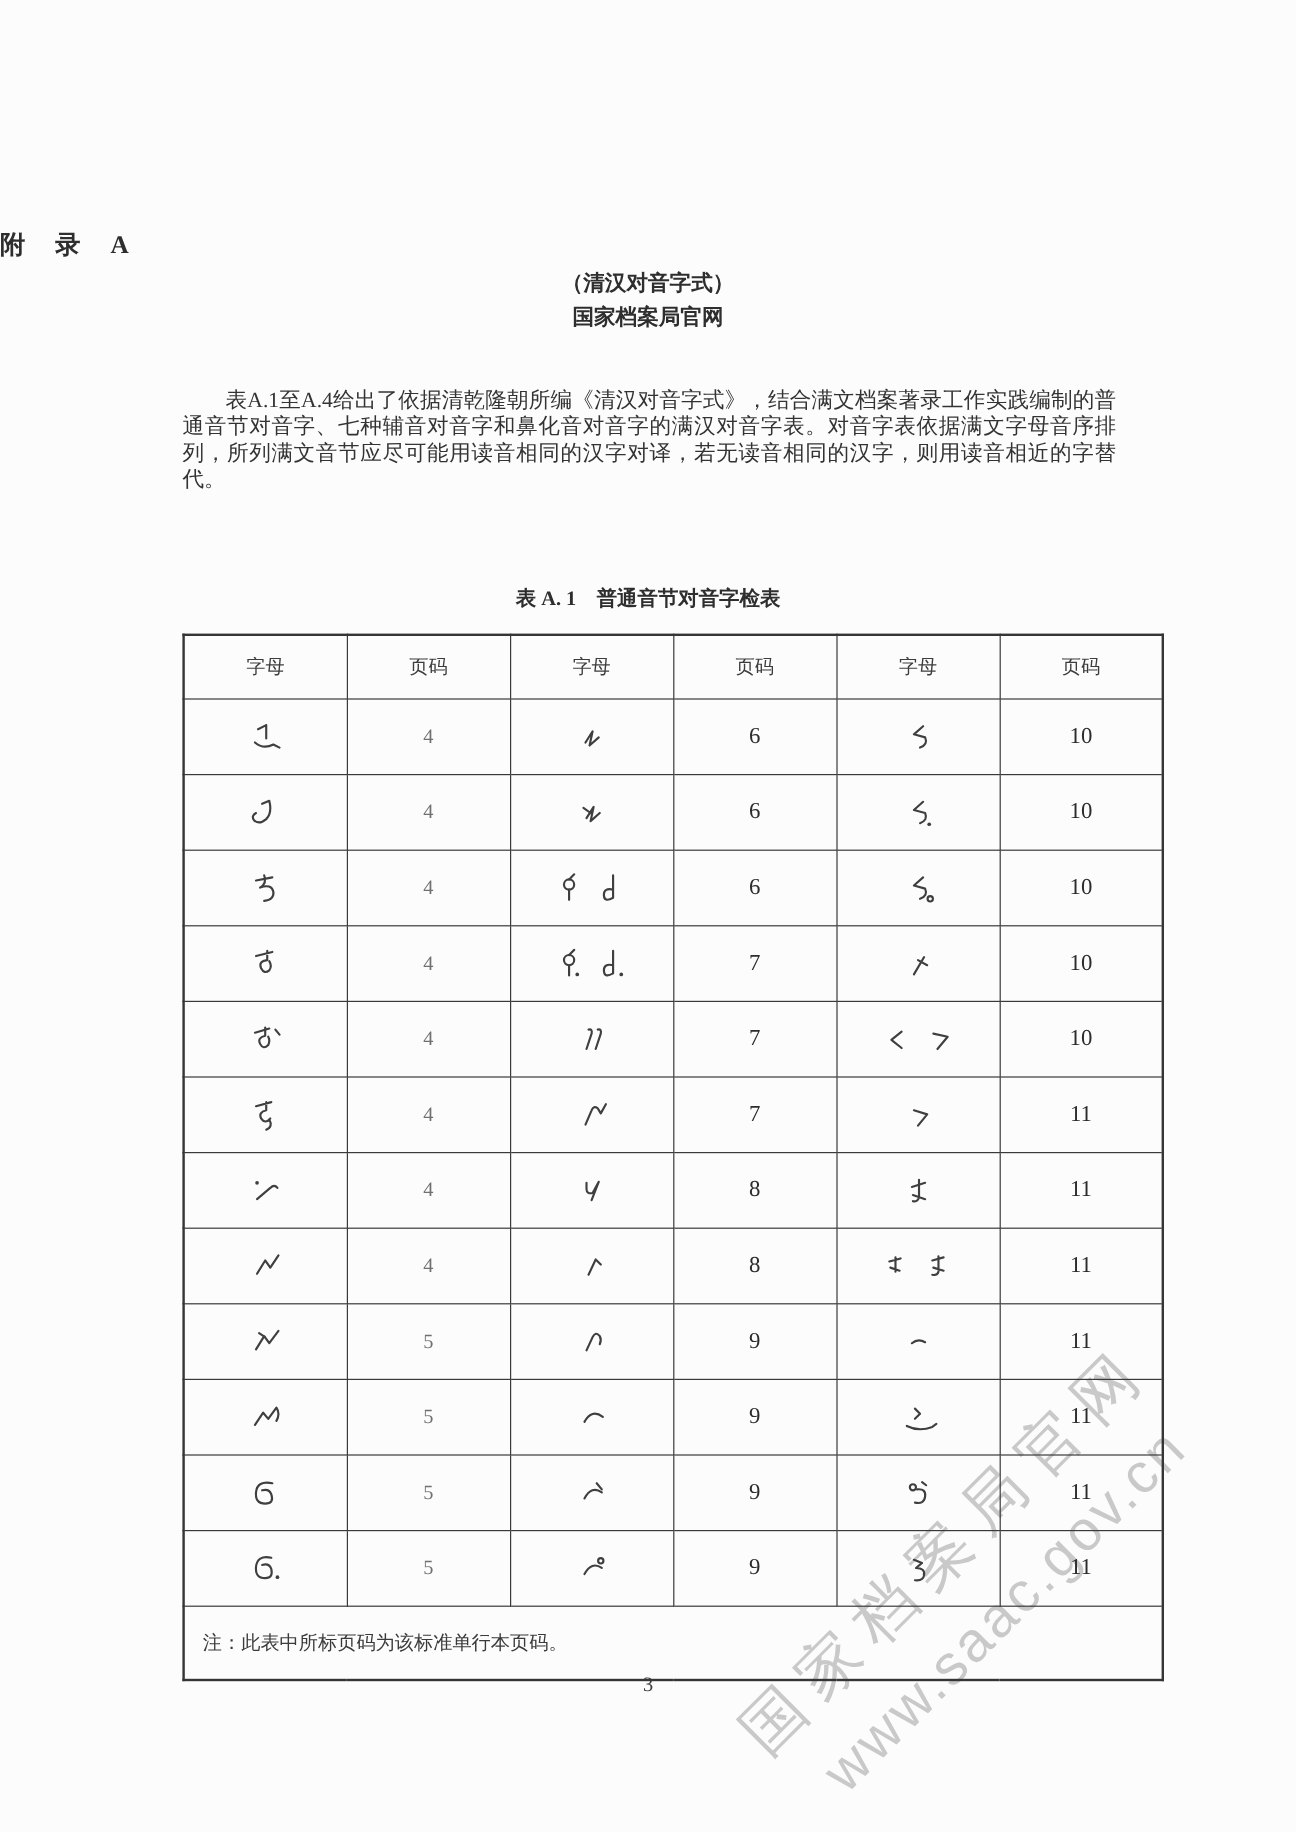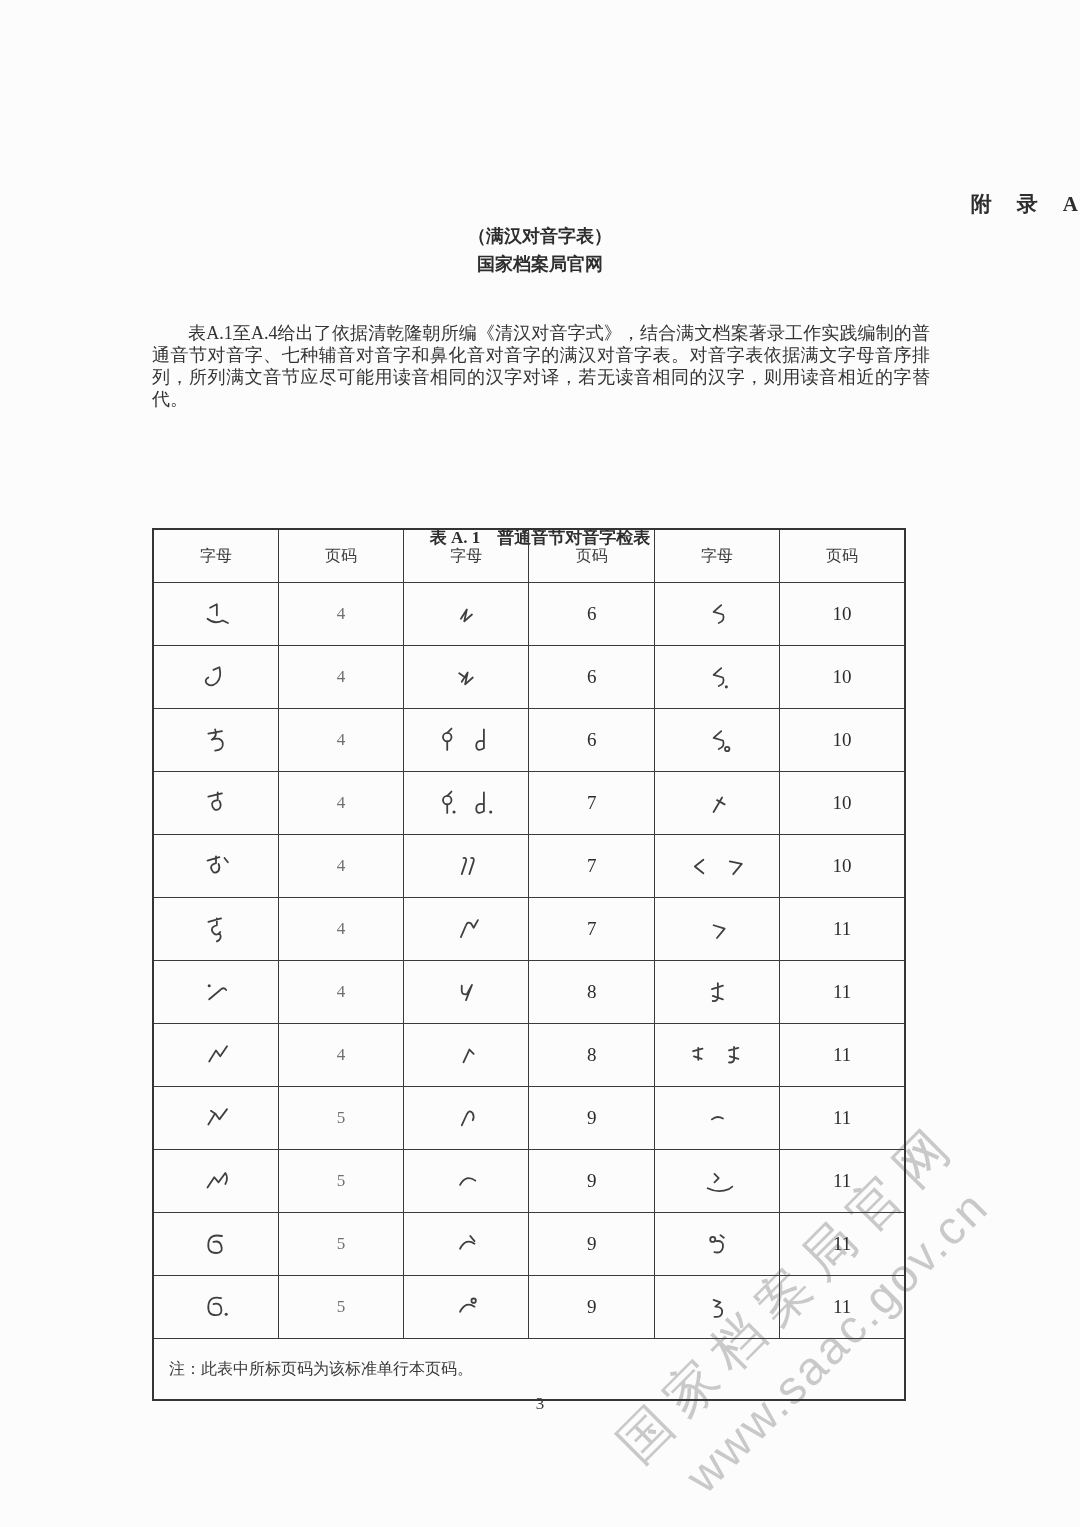--- a/index.html
+++ b/index.html
@@ -4,33 +4,33 @@
 <style>
   html,body{margin:0;padding:0;background:#e8e8e8;}
   #page{
     position:relative;width:1080px;height:1527px;background:#fcfcfc;
     font-family:"Liberation Serif","DejaVu Serif",serif;color:#2e2e2e;
     overflow:hidden;margin:0 auto;
   }
   .abs{position:absolute;}
   .content{position:relative;z-index:2;}
   
-  .t1{top:190px;left:0;width:1080px;text-align:right;font-size:21px;font-weight:700;letter-spacing:2px;}
+  .t1{top:190px;left:0;width:1080px;text-align:left;font-size:21px;font-weight:700;letter-spacing:2px;}
   .t2{top:224px;left:0;width:1080px;text-align:center;font-size:18px;font-weight:700;}
   .t3{top:252px;left:0;width:1080px;text-align:center;font-size:18px;font-weight:700;}
   
   .para{
     top:322px;left:152px;width:778px;font-size:18px;line-height:22px;
     text-align:justify;text-indent:2em;color:#333;
   }
   
-  .cap{top:487px;left:0;width:1080px;text-align:center;font-size:17px;font-weight:700;margin-top:39px;}
+  .cap{top:487px;left:0;width:1080px;text-align:center;font-size:17px;font-weight:700;}
   
   .tblwrap{top:528px;left:152px;width:778px;}
-  table.tb{border-collapse:collapse;width:754px;table-layout:fixed;background:transparent;border:2.4px solid #353535;}
+  table.tb{border-collapse:collapse;width:818px;table-layout:fixed;background:transparent;border:2.4px solid #353535;}
   table.tb td,table.tb th{border:1.5px solid #3a3a3a;text-align:center;vertical-align:middle;padding:0;}
   table.tb th{height:52px;font-size:16px;font-weight:400;color:#3c3c3c;
     font-family:"Liberation Sans","DejaVu Sans",sans-serif;}
   table.tb td.dr{height:62px;}
   td.num{font-size:19px;color:#2c2c2c;}
   td.num.lt{font-size:17px;color:#707070;}
   td.note-cell{height:60px;text-align:left !important;font-size:16px;color:#3a3a3a;padding-left:15px !important;
     font-family:"Liberation Sans","DejaVu Sans",sans-serif;}
   
   svg.g{stroke:#3f3f3f;fill:none;stroke-width:2.1;stroke-linecap:round;stroke-linejoin:round;vertical-align:middle;}
@@ -182,21 +182,21 @@
 
 <div id="page">
 
   <div class="abs wm">
     <span class="l1">国家档案局官网</span>
     <span class="l2">www.saac.gov.cn</span>
   </div>
 
   <div class="content">
     <div class="abs t1">附　录　A</div>
-    <div class="abs t2">（满汉对音字表）</div>
+    <div class="abs t2">（清汉对音字式）</div>
     <div class="abs t3">国家档案局官网</div>
 
     <div class="abs para">表A.1至A.4给出了依据清乾隆朝所编《清汉对音字式》，结合满文档案著录工作实践编制的普通音节对音字、七种辅音对音字和鼻化音对音字的满汉对音字表。对音字表依据满文字母音序排列，所列满文音节应尽可能用读音相同的汉字对译，若无读音相同的汉字，则用读音相近的字替代。</div>
 
     <div class="abs cap">表 A. 1　普通音节对音字检表</div>
 
     <div class="abs tblwrap">
       <table class="tb">
         <tbody>
         <tr>

